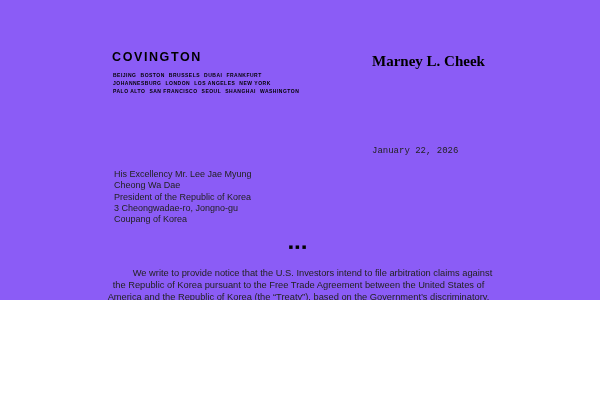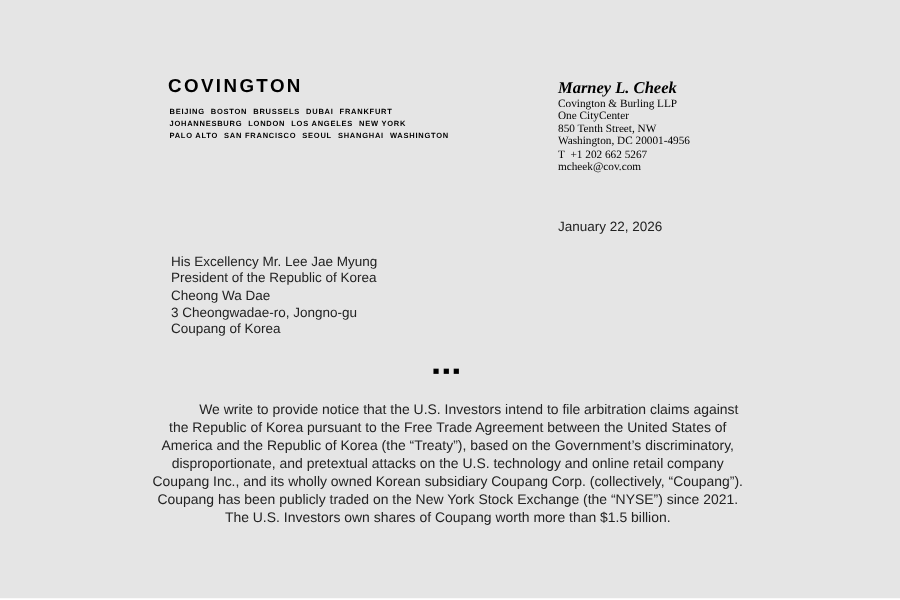--- a/index.html
+++ b/index.html
@@ -1,21 +1,21 @@
 <!DOCTYPE html>
 <html><head>
 <meta charset="utf-8">
 <title>Letter</title>
 <style>
   html, body { margin: 0; padding: 0; background: #ffffff; }
   .page {
     position: relative;
     width: 600px;
-    height: 399px;
-    background: #e5e5e5;
+    height: 300px;
+    background: #8b5cf6;
     color: #1a1a1a;
     font-family: "Liberation Sans", sans-serif;
     overflow: hidden;
   }
   .logo {
     position: absolute;
     left: 112px;
     top: 51px;
     font-size: 12.5px;
     font-weight: bold;
@@ -39,35 +39,36 @@
   }
   .office-row span { display: inline-block; margin-right: 4px; }
   .contact {
     position: absolute;
     left: 372px;
     top: 53px;
     font-family: "Liberation Serif", serif;
     color: #000000;
   }
   .contact-name {
-    font-size: 11px;
+    font-size: 15px;
     font-weight: bold;
-    font-style: italic;
+    margin-bottom: 12px;
   }
   .contact-lines .line {
     font-size: 7.5px;
     line-height: 8.4px;
     white-space: pre;
   }
   .date {
     position: absolute;
     left: 372px;
     top: 146px;
     font-size: 9px;
     color: #222222;
+    font-family: Liberation Mono, monospace;
   }
   .recipient {
     position: absolute;
     left: 114px;
     top: 169px;
     font-size: 9px;
     color: #222222;
   }
   .recipient .line { line-height: 11.3px; }
   .separator {
@@ -102,36 +103,28 @@
   <div class="logo">COVINGTON</div>
 
   <div class="offices">
     <div class="office-row"><span>BEIJING</span><span>BOSTON</span><span>BRUSSELS</span><span>DUBAI</span><span>FRANKFURT</span></div>
     <div class="office-row"><span>JOHANNESBURG</span><span>LONDON</span><span>LOS ANGELES</span><span>NEW YORK</span></div>
     <div class="office-row"><span>PALO ALTO</span><span>SAN FRANCISCO</span><span>SEOUL</span><span>SHANGHAI</span><span>WASHINGTON</span></div>
   </div>
 
   <div class="contact">
     <div class="contact-name">Marney L. Cheek</div>
-    <div class="contact-lines">
-        <div class="line">Covington &amp; Burling LLP</div>
-        <div class="line">One CityCenter</div>
-        <div class="line">850 Tenth Street, NW</div>
-        <div class="line">Washington, DC 20001-4956</div>
-        <div class="line">T&nbsp;&nbsp;+1 202 662 5267</div>
-        <div class="line">mcheek@cov.com</div>
-      </div>
   </div>
 
   <div class="date">January 22, 2026</div>
 
   <div class="recipient">
       <div class="line">His Excellency Mr. Lee Jae Myung</div>
+      <div class="line">Cheong Wa Dae</div>
       <div class="line">President of the Republic of Korea</div>
-      <div class="line">Cheong Wa Dae</div>
       <div class="line">3 Cheongwadae-ro, Jongno-gu</div>
       <div class="line">Coupang of Korea</div>
     </div>
 
   <div class="separator">▪▪▪</div>
 
   <div class="body-par">We write to provide notice that the U.S. Investors intend to file arbitration claims against the Republic of Korea pursuant to the Free Trade Agreement between the United States of America and the Republic of Korea (the “Treaty”), based on the Government’s discriminatory, disproportionate, and pretextual attacks on the U.S. technology and online retail company Coupang Inc., and its wholly owned Korean subsidiary Coupang Corp. (collectively, “Coupang”). Coupang has been publicly traded on the New York Stock Exchange (the “NYSE”) since 2021. The U.S. Investors own shares of Coupang worth more than $1.5 billion.</div>
 
 </div>
 

